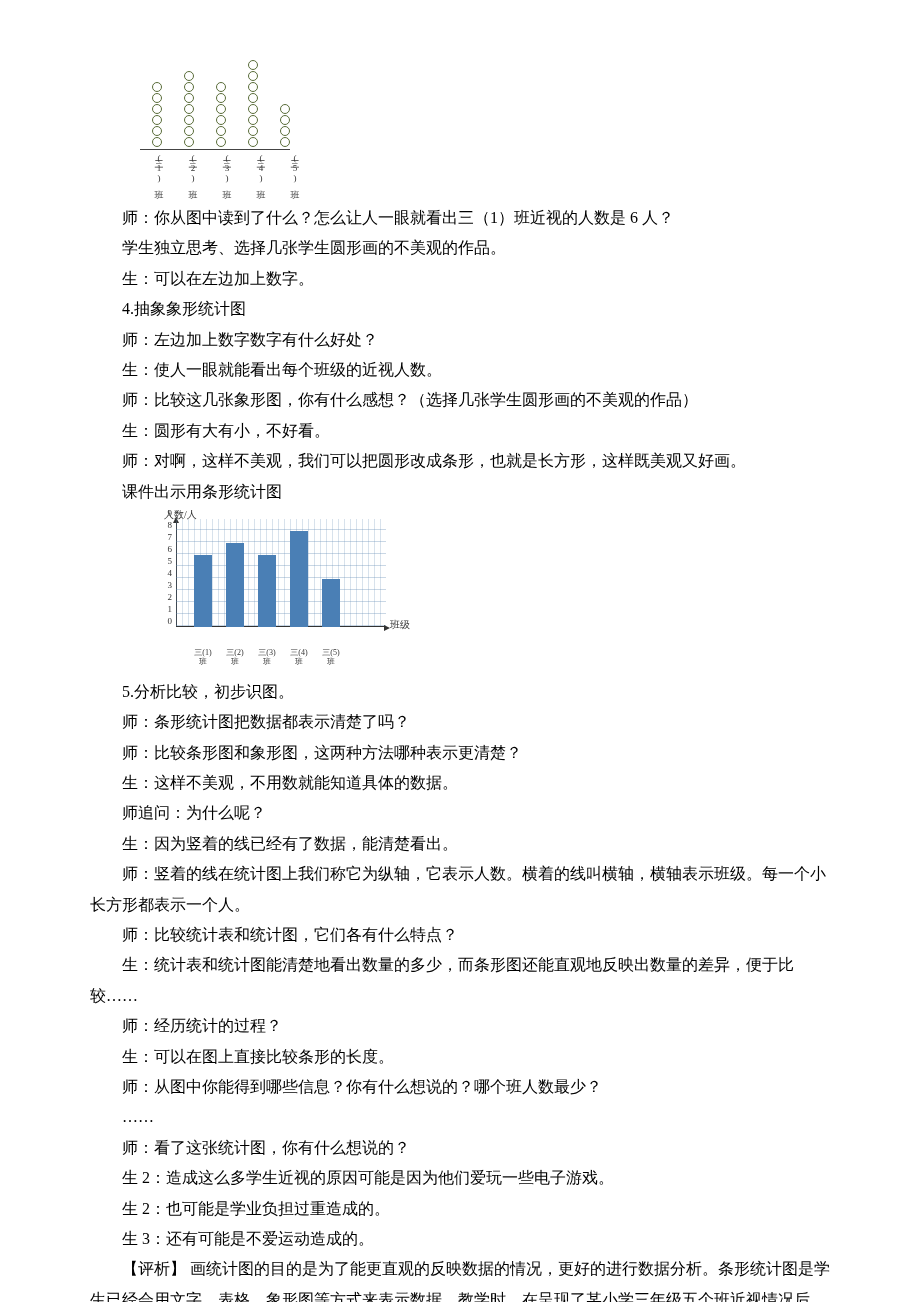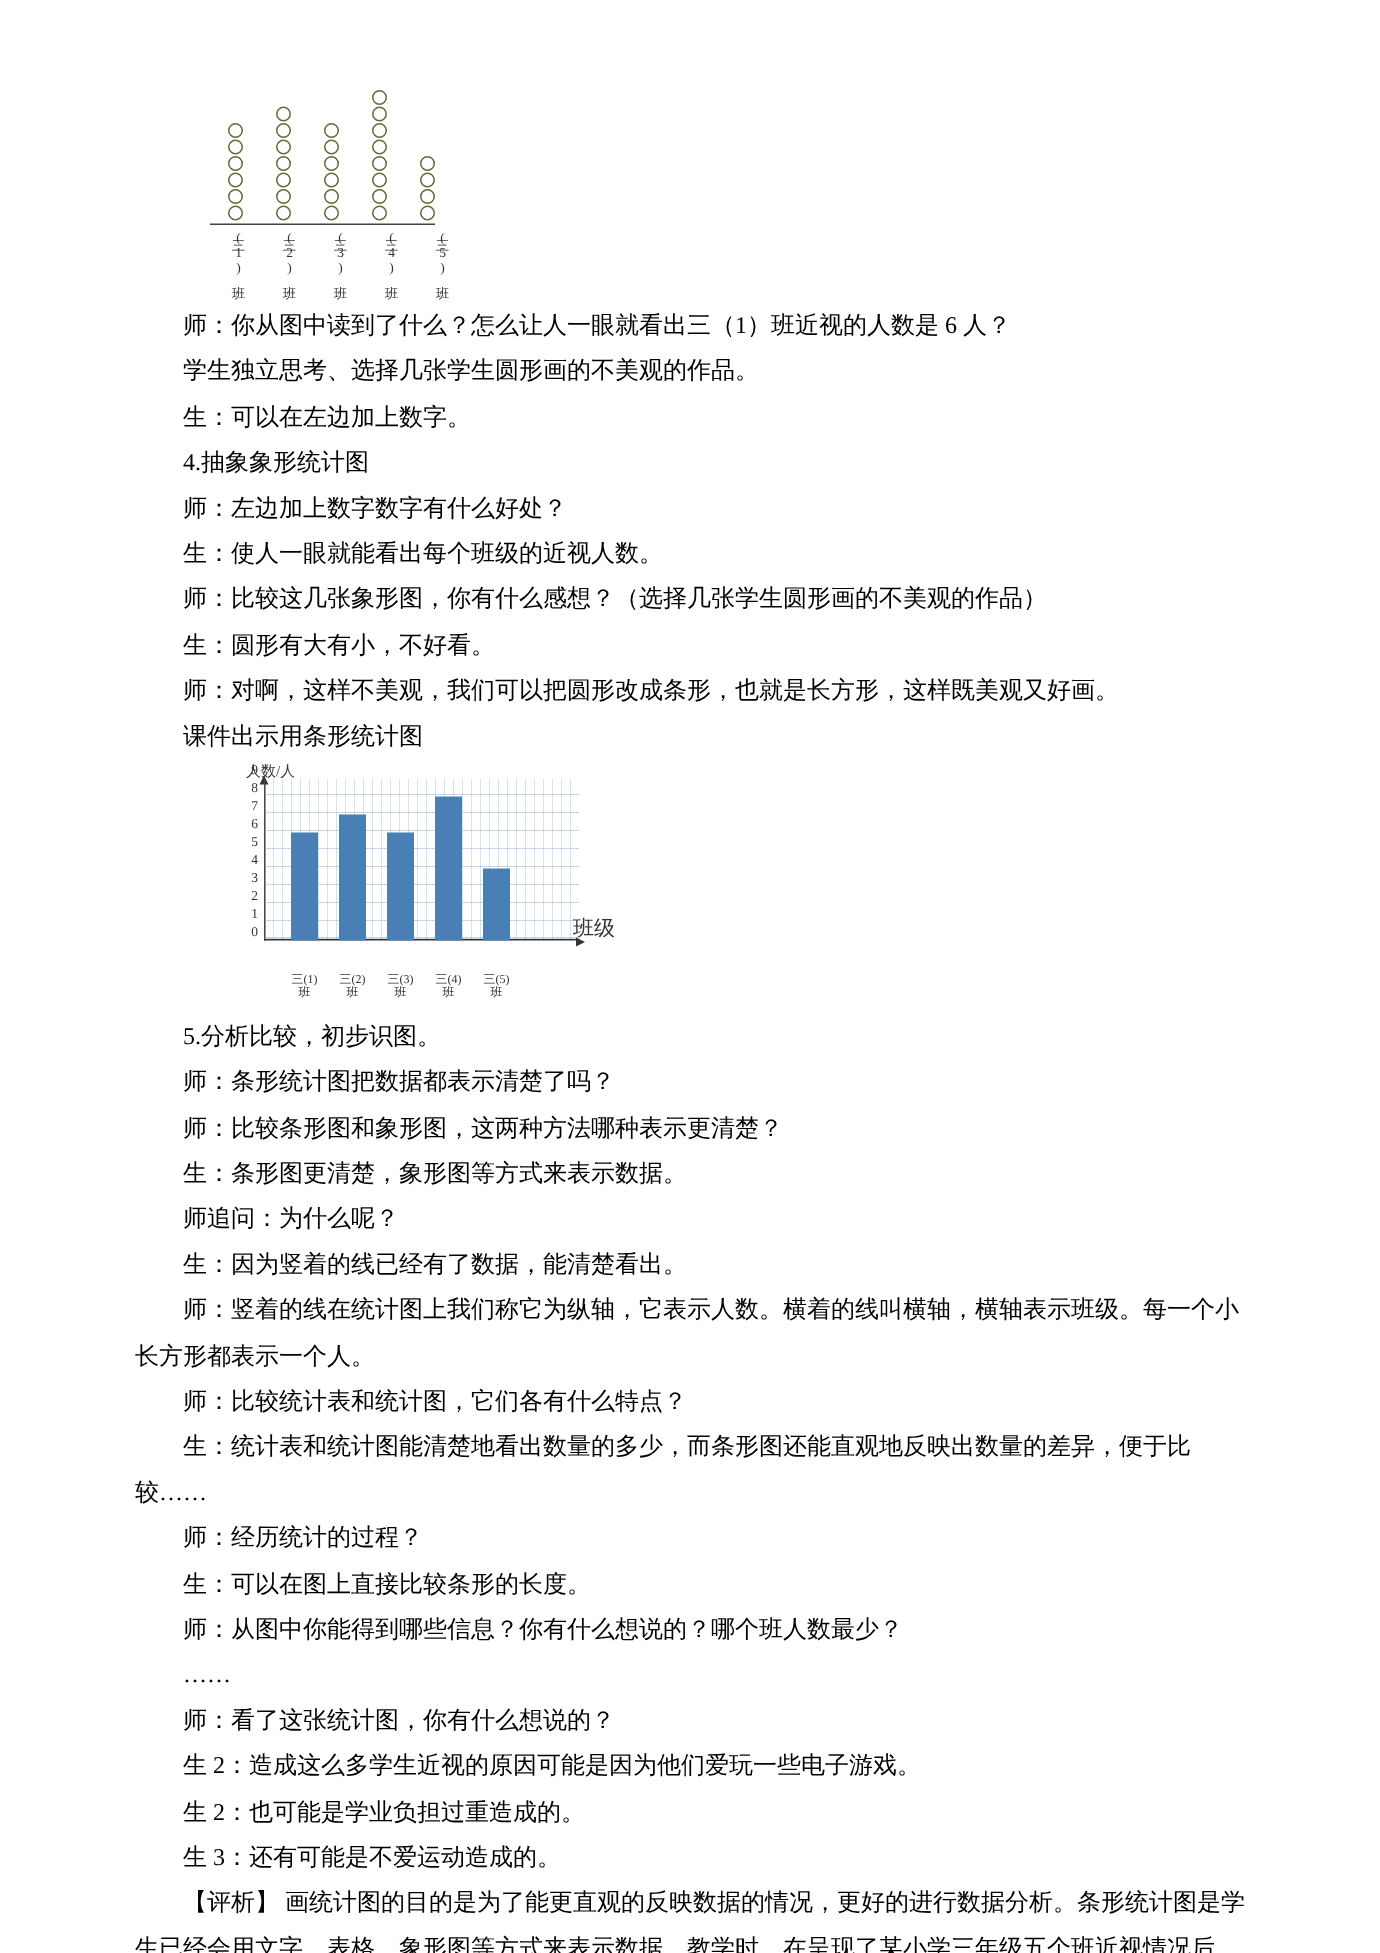--- a/index.html
+++ b/index.html
@@ -146,21 +146,21 @@
       width: 18px;
       font-size: 8px;
       text-align: center;
       line-height: 1.1;
       color: #333;
     }
     .x-axis-label {
       position: absolute;
       right: -10px;
       bottom: 33px;
-      font-size: 14px;
+      font-size: 10px;
       color: #333;
       font-family: Liberation Serif, serif;
     }
   </style>
 </head>
 <body>
 
 <div class="pictograph">
   <div class="picto-chart">
     <div class="picto-col">
@@ -258,21 +258,21 @@
       <span class="x-tick">三(4)班</span>
       <span class="x-tick">三(5)班</span>
     </div>
     <span class="x-axis-label">班级</span>
   </div>
 </div>
 
 <p class="para">5.分析比较，初步识图。</p>
 <p class="para">师：条形统计图把数据都表示清楚了吗？</p>
 <p class="para">师：比较条形图和象形图，这两种方法哪种表示更清楚？</p>
-<p class="para">生：条形图更清楚，象形图等方式来表示数据。</p>
+<p class="para">生：这样不美观，不用数就能知道具体的数据。</p>
 <p class="para">师追问：为什么呢？</p>
 <p class="para">生：因为竖着的线已经有了数据，能清楚看出。</p>
 <p class="para">师：竖着的线在统计图上我们称它为纵轴，它表示人数。横着的线叫横轴，横轴表示班级。每一个小长方形都表示一个人。</p>
 <p class="para">师：比较统计表和统计图，它们各有什么特点？</p>
 <p class="para">生：统计表和统计图能清楚地看出数量的多少，而条形图还能直观地反映出数量的差异，便于比较……</p>
 <p class="para">师：经历统计的过程？</p>
 <p class="para">生：可以在图上直接比较条形的长度。</p>
 <p class="para">师：从图中你能得到哪些信息？你有什么想说的？哪个班人数最少？</p>
 <p class="para">……</p>
 <p class="para">师：看了这张统计图，你有什么想说的？</p>

